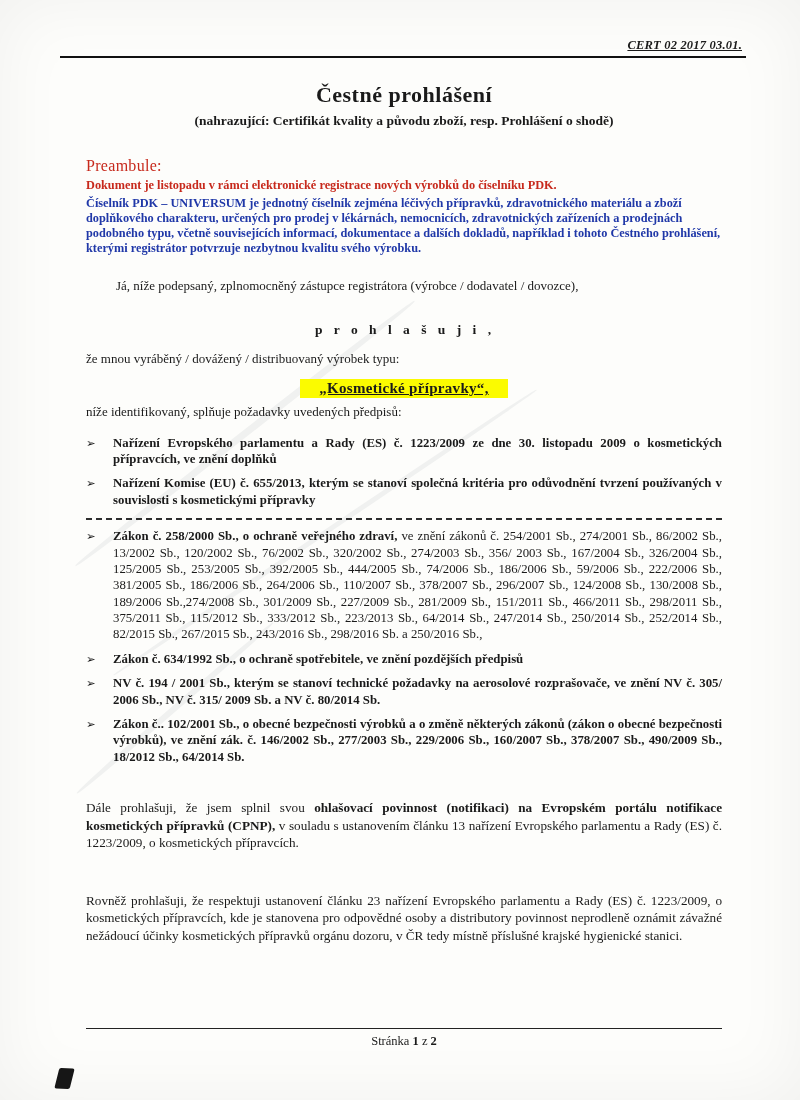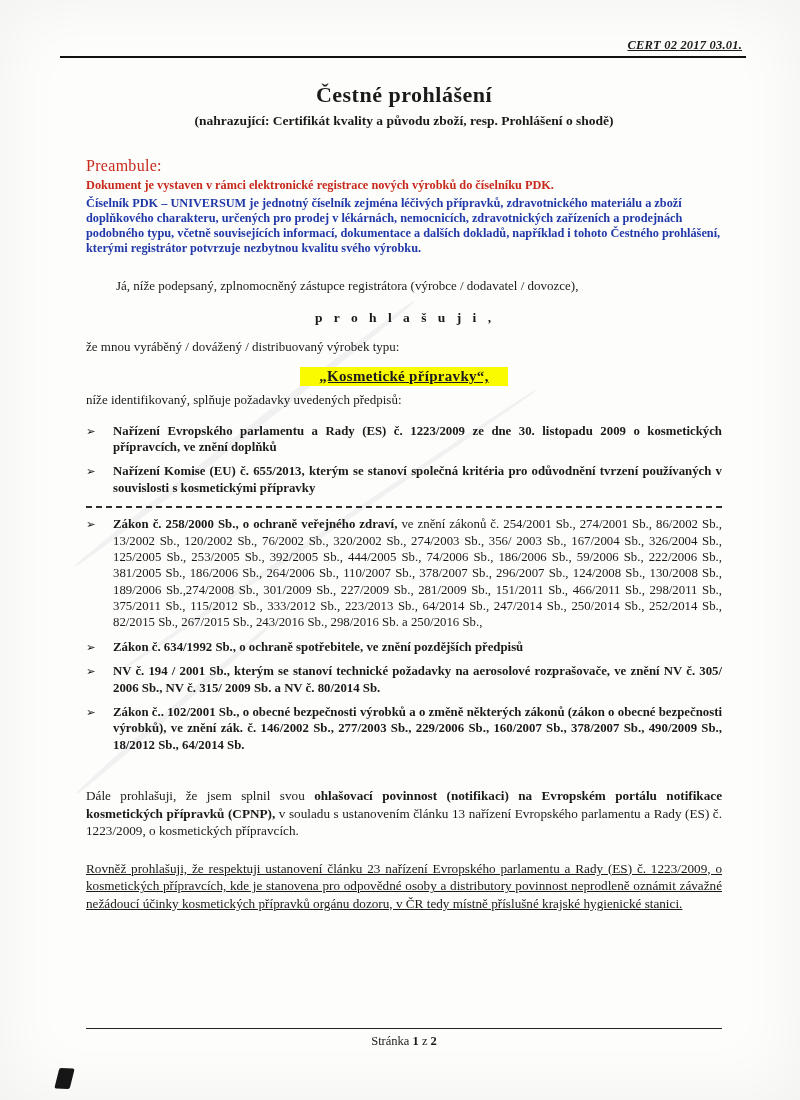--- a/index.html
+++ b/index.html
@@ -58,21 +58,21 @@
     line-height: 1.22;
     margin-top: 3px;
     text-align: left;
   }
   .red  { color: var(--red, #c7291c); }
   .blue { color: var(--blue, #2038a8); }
 
   .bodytext { font-size: 13px; line-height: 1.3; }
   .intro { margin-top: 22px; text-indent: 30px; }
   .prohlasuji {
-    margin-top: 15px;
+    margin-top: 27px;
     text-align: center;
     font-weight: bold;
     font-size: 13.5px;
     letter-spacing: 2px;
     word-spacing: 4px;
   }
   .product-intro { margin-top: 13px; }
   .product-line { margin-top: 11px; text-align: center; }
   .product-name {
     display: inline-block;
@@ -98,21 +98,21 @@
     flex: 0 0 17px;
     font-family: "DejaVu Sans", "Liberation Sans", sans-serif;
     font-size: 11.5px;
     padding-top: 1px;
     color: #111;
   }
   .reg-text { flex: 1; text-align: justify; }
   .dashed-divider { border-top: 2px dashed #2e2e2e; margin: 10px 0 2px 0; }
 
   .closing { margin-top: 34px; text-align: justify; font-size: 13.2px; line-height: 1.33; }
-  .closing + .closing { margin-top: 20px; text-decoration: underline; }
+  .closing + .closing { margin-top: 40px; }
   .b { font-weight: bold; }
 
   
   .footer {
     position: absolute;
     left: 86px; right: 78px;
     top: 1028px;
     border-top: 1.5px solid #222;
     text-align: center;
     font-size: 12.5px;
@@ -151,21 +151,21 @@
     <div class="doc-code">CERT 02 2017 03.01.</div>
     <div class="header-rule"></div>
   </header>
 
   <main class="content">
 
     <h1 class="title">Čestné prohlášení</h1>
     <div class="subtitle">(nahrazující: Certifikát kvality a původu zboží, resp. Prohlášení o shodě)</div>
 
     <div class="preambule-heading">Preambule:</div>
-    <p class="preamble-para red">Dokument je vystaven v rámci elektronické registrace nových výrobků do číselníku PDK.</p>
+    <p class="preamble-para red">Dokument je listopadu v rámci elektronické registrace nových výrobků do číselníku PDK.</p>
     <p class="preamble-para blue">Číselník PDK – UNIVERSUM je jednotný číselník zejména léčivých přípravků, zdravotnického materiálu a zboží doplňkového charakteru, určených pro prodej v lékárnách, nemocnicích, zdravotnických zařízeních a prodejnách podobného typu, včetně souvisejících informací, dokumentace a dalších dokladů, například i tohoto Čestného prohlášení, kterými registrátor potvrzuje nezbytnou kvalitu svého výrobku.</p>
 
     <p class="bodytext intro">Já, níže podepsaný, zplnomocněný zástupce registrátora (výrobce / dodavatel / dovozce),</p>
     <p class="prohlasuji">p r o h l a š u j i ,</p>
     <p class="bodytext product-intro">že mnou vyráběný / dovážený / distribuovaný výrobek typu:</p>
     <p class="product-line">
       <span class="product-name">„Kosmetické přípravky“,</span>
     </p>
     <p class="bodytext product-outro">níže identifikovaný, splňuje požadavky uvedených předpisů:</p>
 

